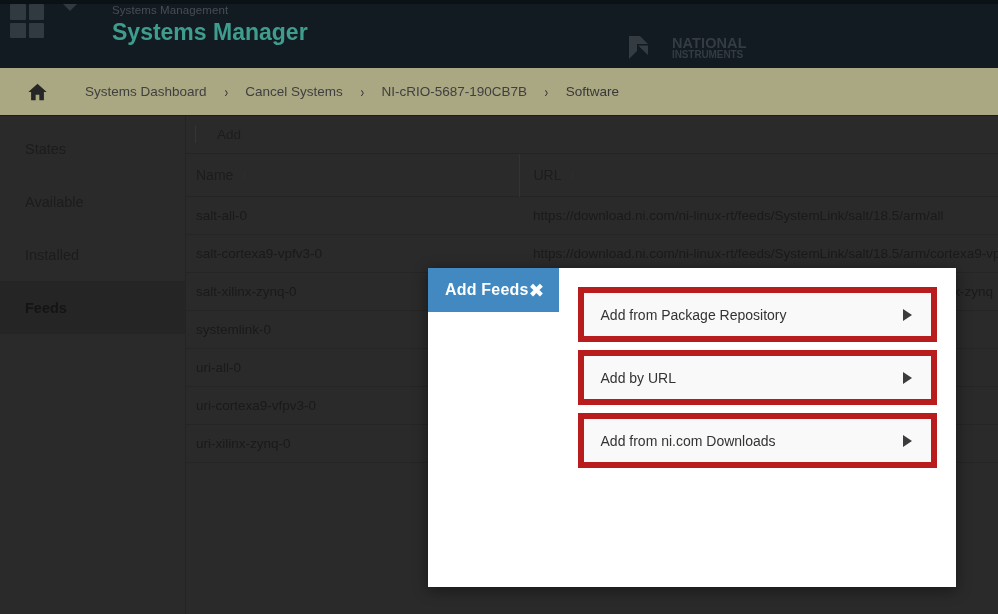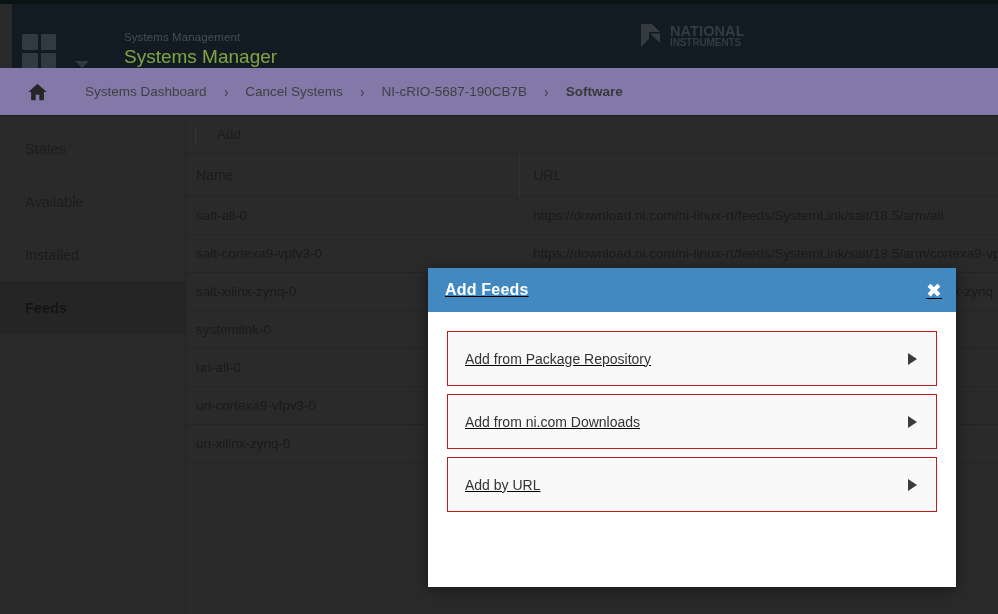--- a/index.html
+++ b/index.html
@@ -12,57 +12,57 @@
   }
   .app { position: relative; width: 998px; height: 614px; }
 
   
   .page { position: absolute; inset: 0; }
 
   .topstrip { height: 4px; background: #111b22; }
 
   .appbar {
     height: 64px; background: #1b2733;
-    display: flex; align-items: flex-end; position: relative; margin-left: 12px;
+    display: flex; align-items: flex-start; position: relative;
   }
   .grid-icon {
     margin-left: 10px; width: 34px; height: 34px;
     display: grid; grid-template-columns: 1fr 1fr; grid-template-rows: 1fr 1fr;
     gap: 3px;
   }
   .grid-icon i { display: block; background: #4a5561; border-radius: 1px; }
   .appbar-caret {
     margin-left: 19px; width: 0; height: 0;
     border-left: 7px solid transparent; border-right: 7px solid transparent;
     border-top: 7px solid #4a5561;
   }
   .titles { margin-left: 35px; line-height: 1.15; }
   .title-sub { font-size: 11.5px; color: #6a737e; letter-spacing: .1px; }
-  .title-main { font-size: 19px; color: #bef264; margin-top: 2px; }
+  .title-main { font-size: 23px; color: #5eead4; margin-top: 2px; font-weight: bold; }
 
   .ni-logo {
-    position: absolute; left: 628px; top: 19px;
-    display: flex; align-items: center; gap: 7px;
+    position: absolute; left: 628px; top: 31px;
+    display: flex; align-items: center; gap: 21px;
   }
   .ni-logo .mark { width: 23px; height: 26px; }
   .ni-logo .words { line-height: 0.97; }
   .ni-logo .words span {
     display: block; color: #4e5862; font-weight: bold;
     font-size: 14.5px; letter-spacing: .1px;
   }
   .ni-logo .words .l2 { font-size: 10px; letter-spacing: -0.1px; }
 
   .crumbbar {
-    height: 48px; background: #c4b5fd;
+    height: 48px; background: #fef9c3;
     display: flex; align-items: center; border-bottom: 1px solid #2a2a2a;
   }
   .home-icon { margin-left: 26px; width: 23px; height: 22px; }
   .crumbs { display: flex; align-items: center; margin-left: 36px; }
   .crumb { font-size: 13.5px; color: #5f5f5f; white-space: nowrap; }
-  .crumb.last { color: #555; font-weight: bold; }
+  .crumb.last { color: #555; }
   .crumb-sep {
     margin: 0 17px; color: #4a4a4a; font-size: 14px;
     transform: scaleX(.8);
   }
 
   .body-area { position: absolute; top: 116px; left: 0; right: 0; bottom: 0; display: flex; }
 
   .sidebar {
     width: 186px; background: #3f3f3f;
     border-right: 1px solid #363636; padding-top: 6px; flex: none;
@@ -101,35 +101,35 @@
   table.feeds tbody tr { border-bottom: 1px solid #383838; }
   col.c1 { width: 333px; } col.c2 { width: 567px; }
 
   
   .scrim { position: absolute; inset: 0; background: rgba(0,0,0,0.33); }
 
   .dialog {
     position: absolute; left: 428px; top: 268px;
     width: 528px; height: 319px;
     background: #fff; box-shadow: 0 3px 14px rgba(0,0,0,.45);
-    display: flex; flex-direction: column; text-decoration: underline;
+    display: flex; flex-direction: row;
   }
   .dlg-head {
     height: 44px; background: #4189c0; color: #fff;
     display: flex; align-items: center; justify-content: space-between;
     padding: 0 14px 0 17px; flex: none;
   }
   .dlg-title { font-size: 16px; font-weight: bold; letter-spacing: .2px; }
   .dlg-close {
     font-size: 19px; line-height: 1; color: #fff;
     background: none; border: none; cursor: pointer; font-family: inherit;
   }
   .dlg-body { padding: 19px 19px 0 19px; flex: 1; }
   .opt {
-    height: 55px; border: 1px solid #b91c1c; background: #f9f9f9;
+    height: 55px; border: 6px solid #b91c1c; background: #f9f9f9;
     display: flex; align-items: center; justify-content: space-between;
     padding: 0 19px 0 17px; margin-bottom: 8px; cursor: pointer; gap: 8px;
   }
   .opt-label { font-size: 14px; color: #333; }
   .opt-arrow {
     width: 0; height: 0;
     border-top: 6px solid transparent; border-bottom: 6px solid transparent;
     border-left: 9px solid #3c3c3c;
   }
   .dlg-foot {
@@ -271,23 +271,23 @@
     <div class="dlg-head">
       <span class="dlg-title">Add Feeds</span>
       <button class="dlg-close">✖</button>
     </div>
     <div class="dlg-body">
       <div class="opt">
         <span class="opt-label">Add from Package Repository</span>
         <span class="opt-arrow"></span>
       </div>
       <div class="opt">
+        <span class="opt-label">Add by URL</span>
+        <span class="opt-arrow"></span>
+      </div>
+      <div class="opt">
         <span class="opt-label">Add from ni.com Downloads</span>
         <span class="opt-arrow"></span>
       </div>
-      <div class="opt">
-        <span class="opt-label">Add by URL</span>
-        <span class="opt-arrow"></span>
-      </div>
     </div>
   </div>
 
 </div>
 
 </body></html>

